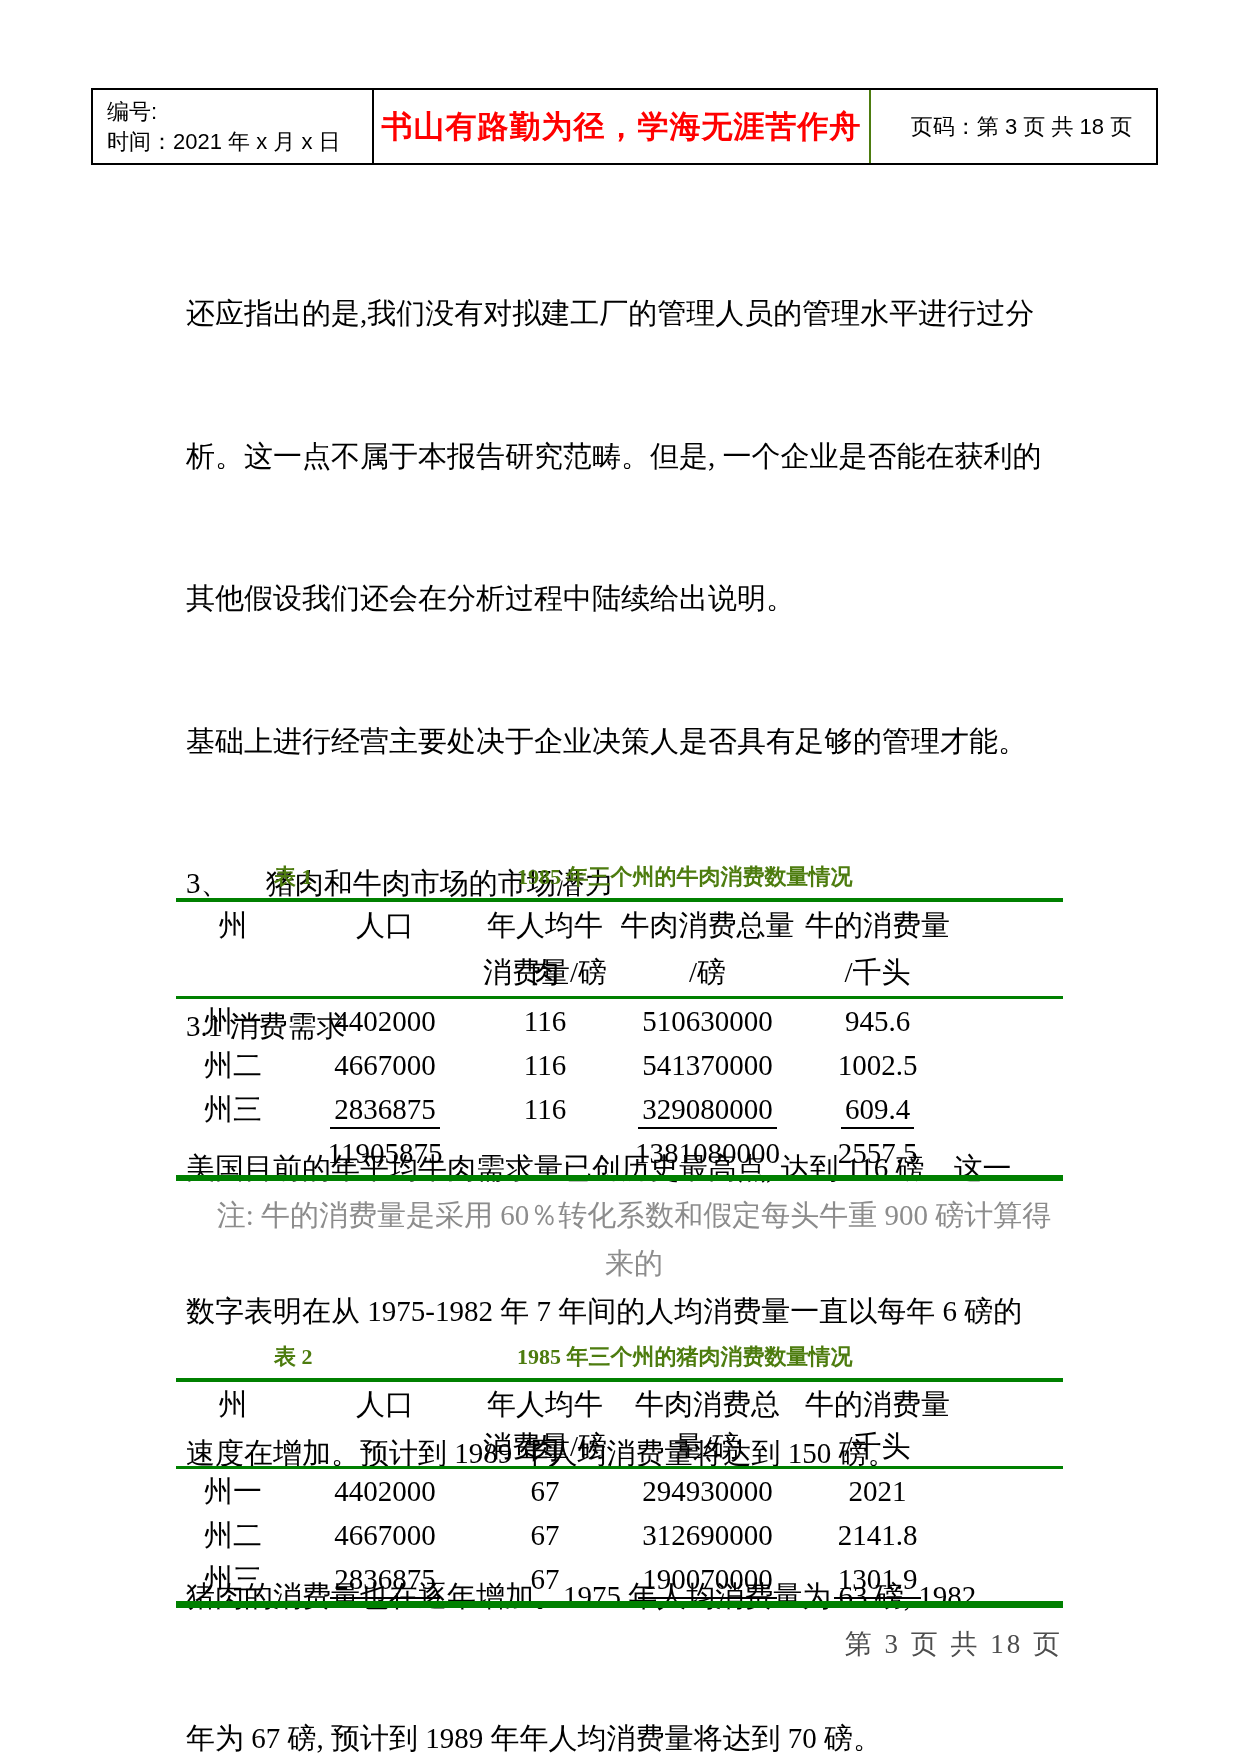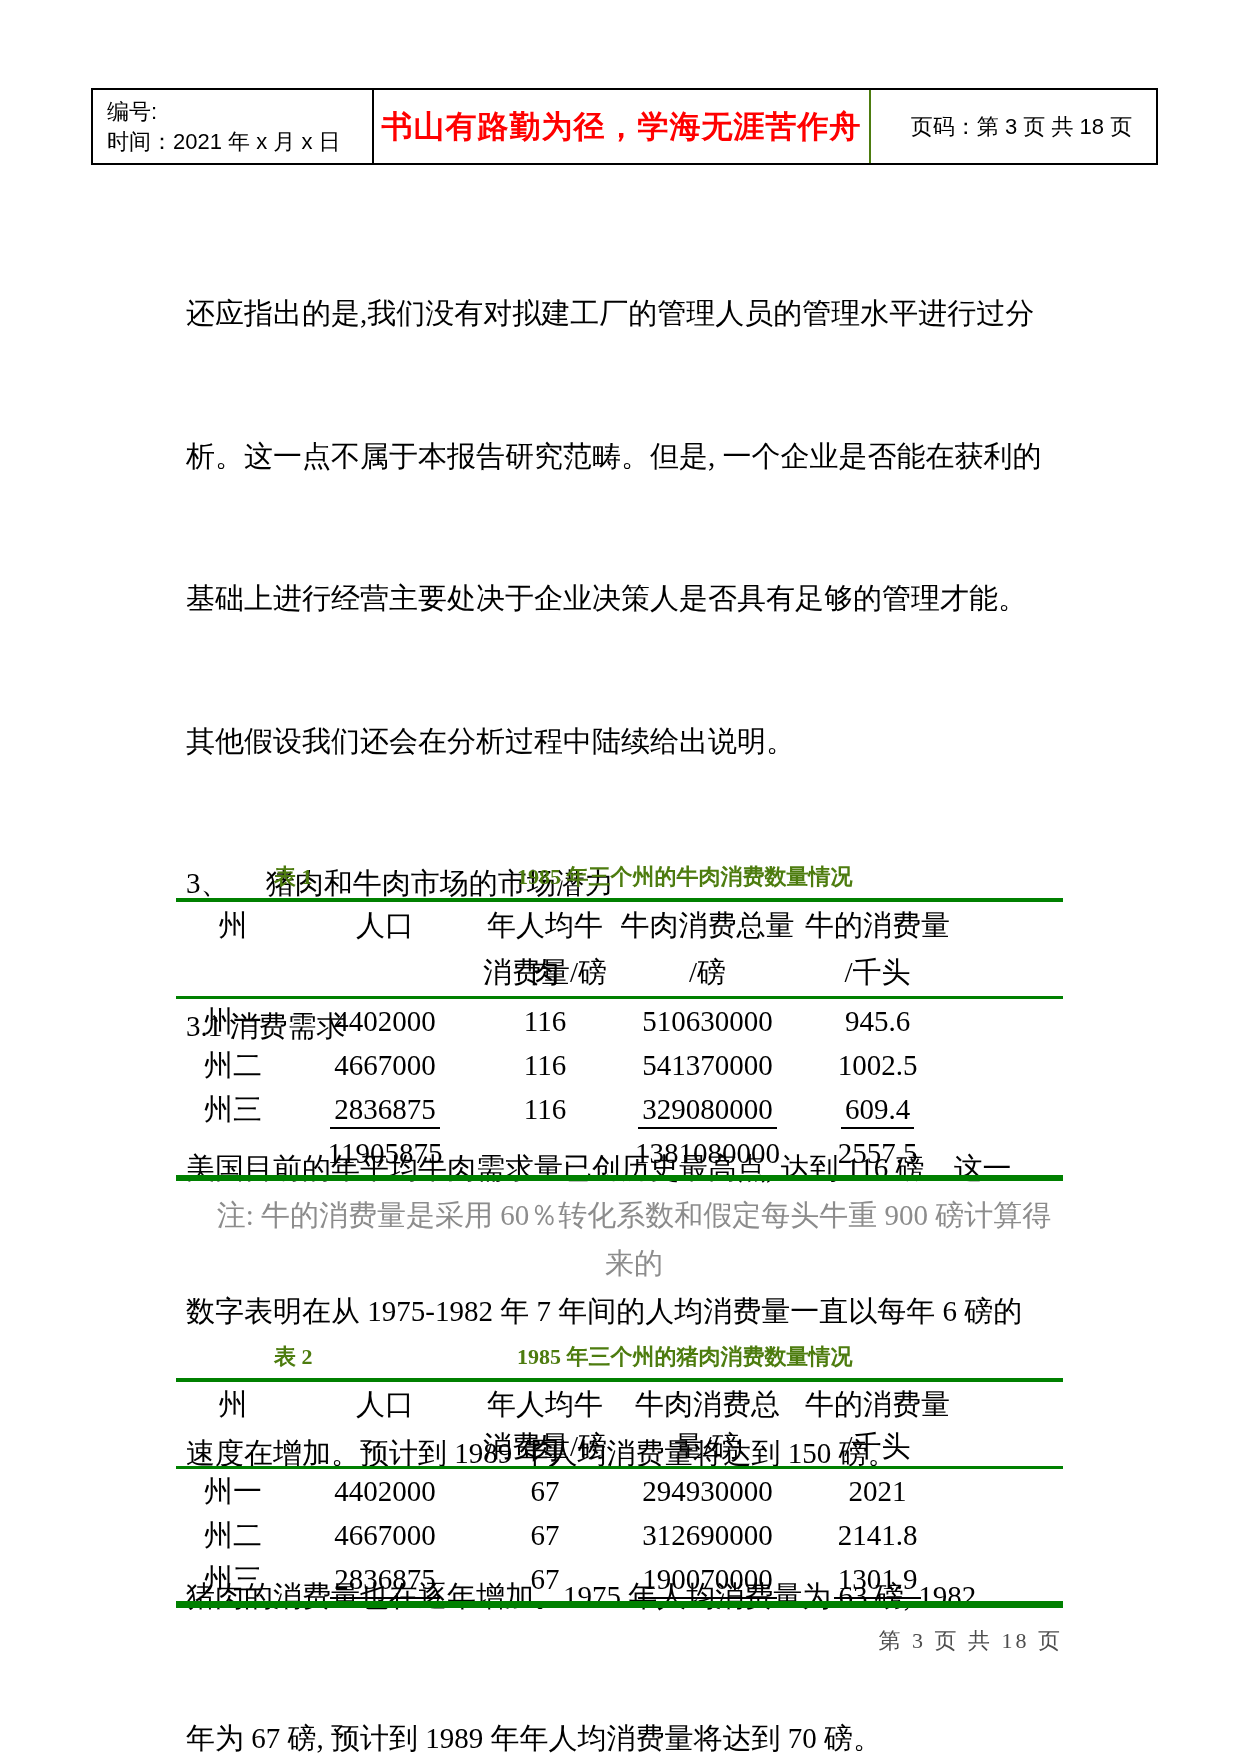--- a/index.html
+++ b/index.html
@@ -53,21 +53,21 @@
   .t2 .h2-row > div{line-height:40px;height:40px;}
   .d-row > div{line-height:44px;height:44px;}
   .u{display:inline-block;border-bottom:2px solid #000;padding:0 4px 1px 4px;line-height:34px;}
   
   .note{
     position:absolute;left:186px;top:1192px;width:896px;
     color:#8c8c8c;font-size:29px;line-height:47.5px;text-align:center;
   }
   .footer{
     position:absolute;left:186px;top:1626px;width:877px;
-    text-align:right;color:#4d4d4d;font-size:22px;letter-spacing:3px;
+    text-align:right;color:#4d4d4d;font-size:27px;letter-spacing:3px;
     font-family:"Liberation Serif","DejaVu Serif",serif;
   }
 </style>
 </head>
 <body>
 
 <div class="page">
 
   <div class="hdr">
     <div class="hdr-cell hdr-left">
@@ -78,22 +78,22 @@
       <div class="motto">书山有路勤为径，学海无涯苦作舟</div>
     </div>
     <div class="hdr-cell hdr-right">
       <div>页码：第 3 页 共 18 页</div>
     </div>
   </div>
 
   <div class="body-text">
     <div class="body-line">还应指出的是,我们没有对拟建工厂的管理人员的管理水平进行过分</div>
     <div class="body-line">析。这一点不属于本报告研究范畴。但是, 一个企业是否能在获利的</div>
+    <div class="body-line">其他假设我们还会在分析过程中陆续给出说明。</div>
     <div class="body-line">基础上进行经营主要处决于企业决策人是否具有足够的管理才能。</div>
-    <div class="body-line">其他假设我们还会在分析过程中陆续给出说明。</div>
     <div class="body-line">3、　 猪肉和牛肉市场的市场潜力</div>
     <div class="body-line">3.1 消费需求</div>
     <div class="body-line">美国目前的年平均牛肉需求量已创历史最高点, 达到 116 磅。这一</div>
     <div class="body-line">数字表明在从 1975-1982 年 7 年间的人均消费量一直以每年 6 磅的</div>
     <div class="body-line">速度在增加。预计到 1989 年人均消费量将达到 150 磅。</div>
     <div class="body-line">猪肉的消费量也在逐年增加。1975 年人均消费量为 63 磅, 1982</div>
     <div class="body-line">年为 67 磅, 预计到 1989 年年人均消费量将达到 70 磅。</div>
     
     
     

